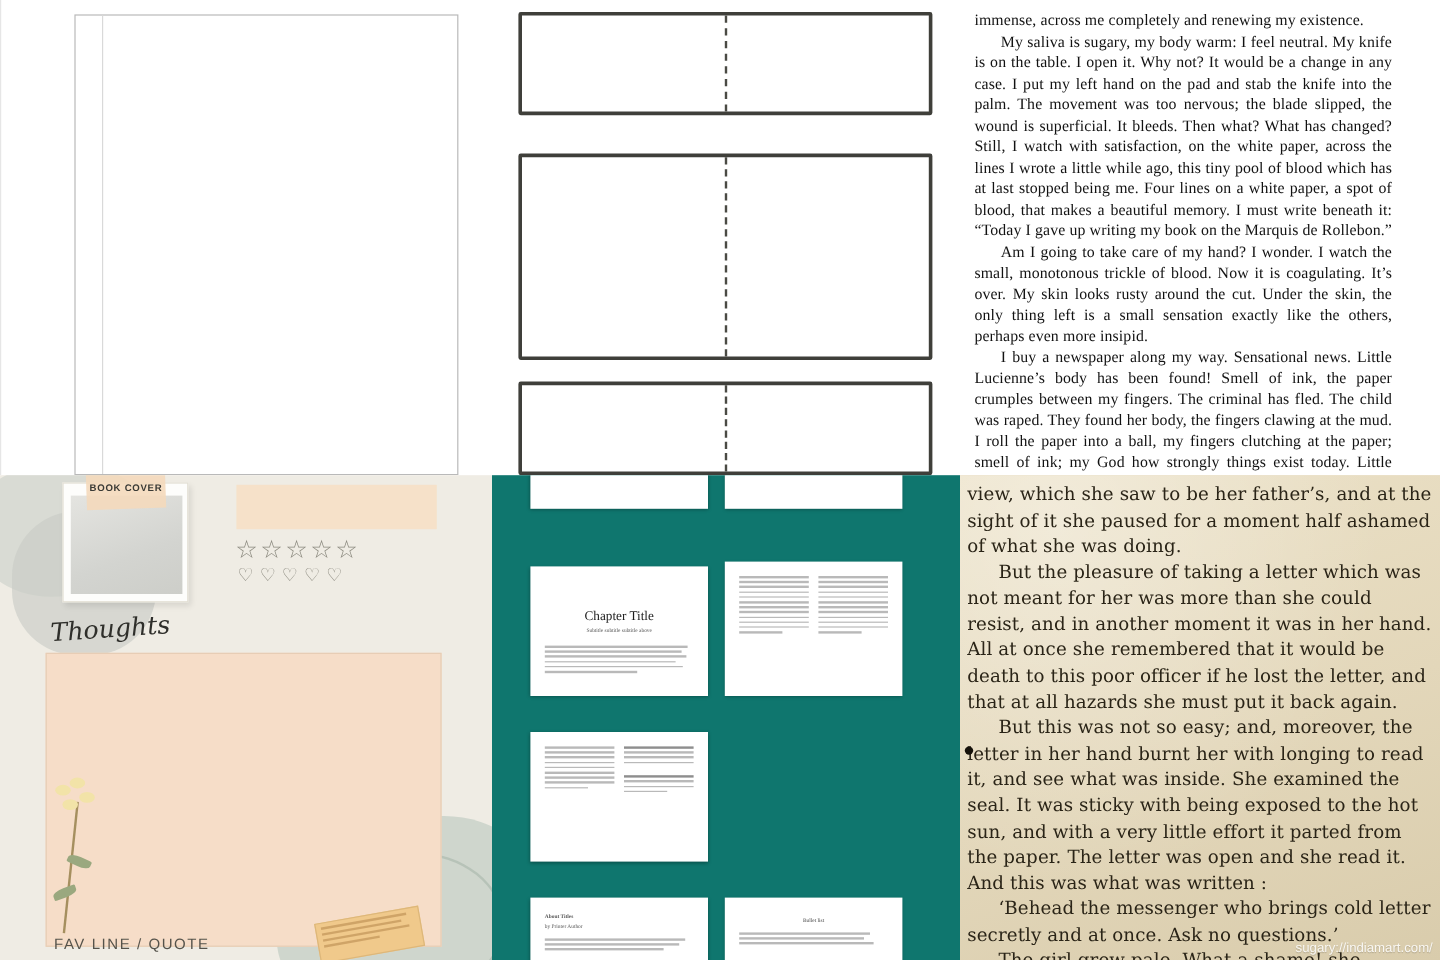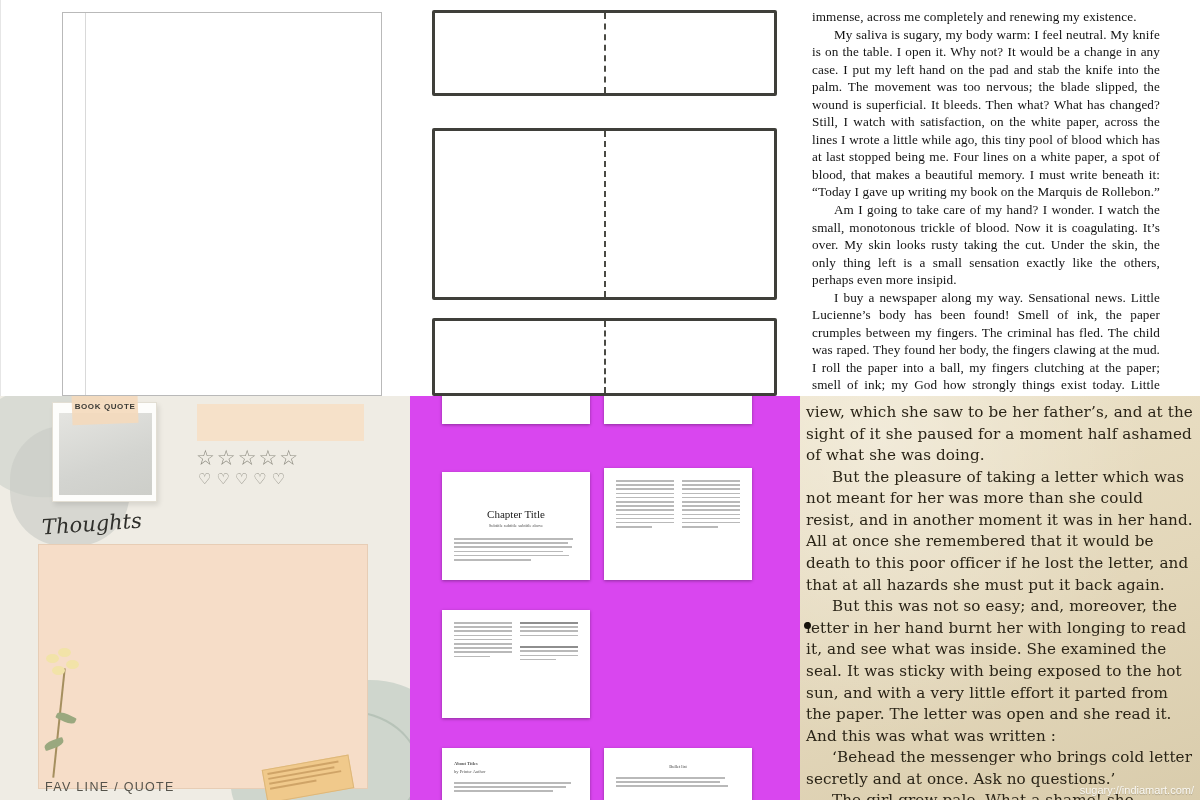--- a/index.html
+++ b/index.html
@@ -190,21 +190,21 @@
     margin-bottom: 3px;
   }
   .c4 .fav-line {
     position: absolute; left: 45px; bottom: 6px;
     font-family: "Liberation Sans", sans-serif;
     font-size: 12.5px; letter-spacing: 1.3px;
     color: #55534b;
   }
 
   
-  .c5 { background: #d946ef; }
+  .c5 { background: #0f766e; }
   .thumb {
     position: absolute;
     background: #ffffff;
     box-shadow: 0 1px 3px rgba(0,0,0,.35);
     overflow: hidden;
     padding: 10px 12px;
   }
   .thumb .t-title {
     text-align: center;
     font-family: "Liberation Serif", serif;
@@ -284,36 +284,36 @@
     </div>
     <div class="book b3">
       <div class="gutter"></div>
     </div>
   </div>
 
   <div class="cell c3">
     <div class="body-text">
       <p>immense, across me completely and renewing my existence.</p>
       <p class="indent">My saliva is sugary, my body warm: I feel neutral. My knife is on the table. I open it. Why not? It would be a change in any case. I put my left hand on the pad and stab the knife into the palm. The movement was too nervous; the blade slipped, the wound is superficial. It bleeds. Then what? What has changed? Still, I watch with satisfaction, on the white paper, across the lines I wrote a little while ago, this tiny pool of blood which has at last stopped being me. Four lines on a white paper, a spot of blood, that makes a beautiful memory. I must write beneath it: “Today I gave up writing my book on the Marquis de Rollebon.”</p>
-      <p class="indent">Am I going to take care of my hand? I wonder. I watch the small, monotonous trickle of blood. Now it is coagulating. It’s over. My skin looks rusty taking the cut. Under the skin, the only thing left is a small sensation exactly like the others, perhaps even more insipid.</p>
+      <p class="indent">Am I going to take care of my hand? I wonder. I watch the small, monotonous trickle of blood. Now it is coagulating. It’s over. My skin looks rusty around the cut. Under the skin, the only thing left is a small sensation exactly like the others, perhaps even more insipid.</p>
       <p class="indent">I buy a newspaper along my way. Sensational news. Little Lucienne’s body has been found! Smell of ink, the paper crumples between my fingers. The criminal has fled. The child was raped. They found her body, the fingers clawing at the mud. I roll the paper into a ball, my fingers clutching at the paper; smell of ink; my God how strongly things exist today. Little Lucienne was raped. Strangled. Her body still exists, her flesh bleeding.</p>
     </div>
   </div>
 
   <div class="cell c4">
     <div class="bg-shape-a"></div>
     <div class="bg-shape-b"></div>
     <div class="bg-shape-c"></div>
     <div class="bg-shape-d"></div>
 
     <div class="cover-card">
       <div class="cover-photo"></div>
     </div>
     <div class="tape"></div>
-    <div class="cover-label">BOOK QUOTE</div>
+    <div class="cover-label">BOOK COVER</div>
 
     <div class="swatch"></div>
     <div class="rating-stars">☆☆☆☆☆</div>
     <div class="rating-hearts">♡♡♡♡♡</div>
 
     <div class="thoughts-title">Thoughts</div>
     <div class="thoughts-box"></div>
 
     <div class="flowers">
       <div class="flower-stem"></div>

